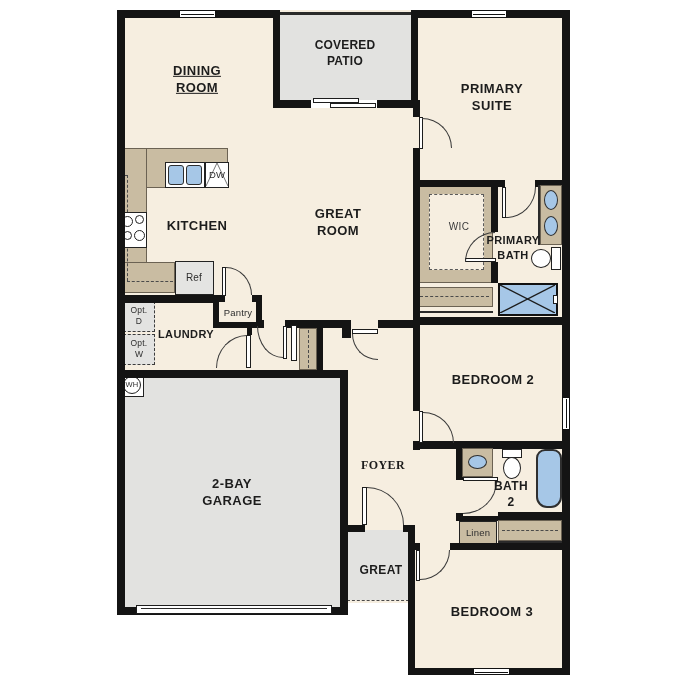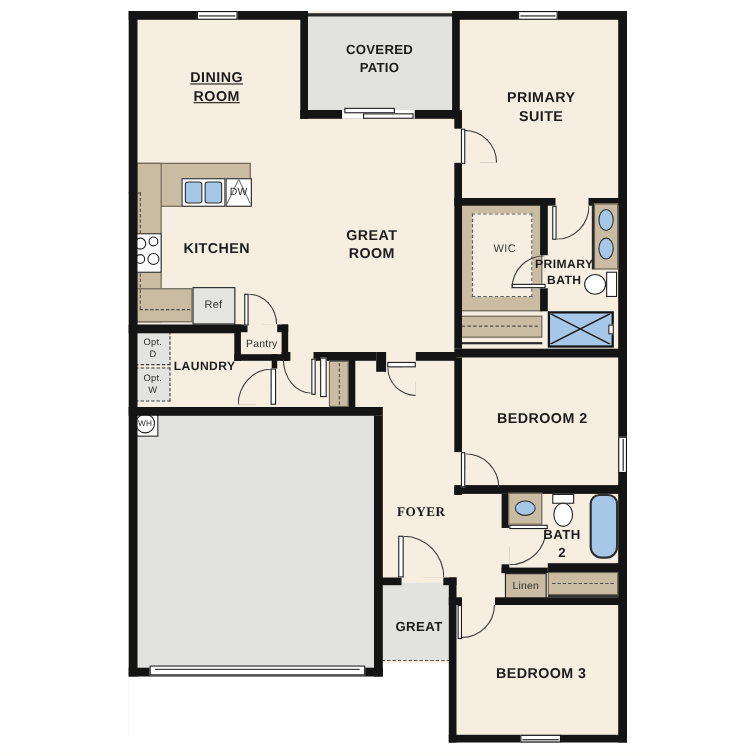--- a/index.html
+++ b/index.html
@@ -216,20 +216,22 @@
   <div class="lbl s13" style="left:338px;top:222px;">GREAT
 ROOM</div>
   <div class="lbl s11" style="left:186px;top:334px;">LAUNDRY</div>
   <div class="lbl" style="left:459px;top:227px;font-size:10px;font-weight:normal;color:#3a3a3a;text-align:center;">WIC</div>
   <div class="lbl s11" style="left:513px;top:248px;">PRIMARY
 BATH</div>
   <div class="lbl s13" style="left:493px;top:380px;">BEDROOM 2</div>
   <div class="lbl s12" style="left:383px;top:466px;font-family:Liberation Serif, serif;">FOYER</div>
   <div class="lbl s12" style="left:511px;top:495px;">BATH
 2</div>
+  <div class="lbl s13" style="left:232px;top:492px;">2-BAY
+GARAGE</div>
   <div class="lbl s12" style="left:381px;top:571px;">GREAT</div>
   <div class="lbl s13" style="left:492px;top:612px;">BEDROOM 3</div>
 
   <div class="sm" style="left:217px;top:175px;">DW</div>
   <div class="sm" style="left:194px;top:278px;font-size:10px;">Ref</div>
   <div class="sm" style="left:238px;top:313px;">Pantry</div>
   <div class="sm" style="left:139px;top:316px;font-size:8.5px;">Opt.
 D</div>
   <div class="sm" style="left:139px;top:349px;font-size:8.5px;">Opt.
 W</div>

